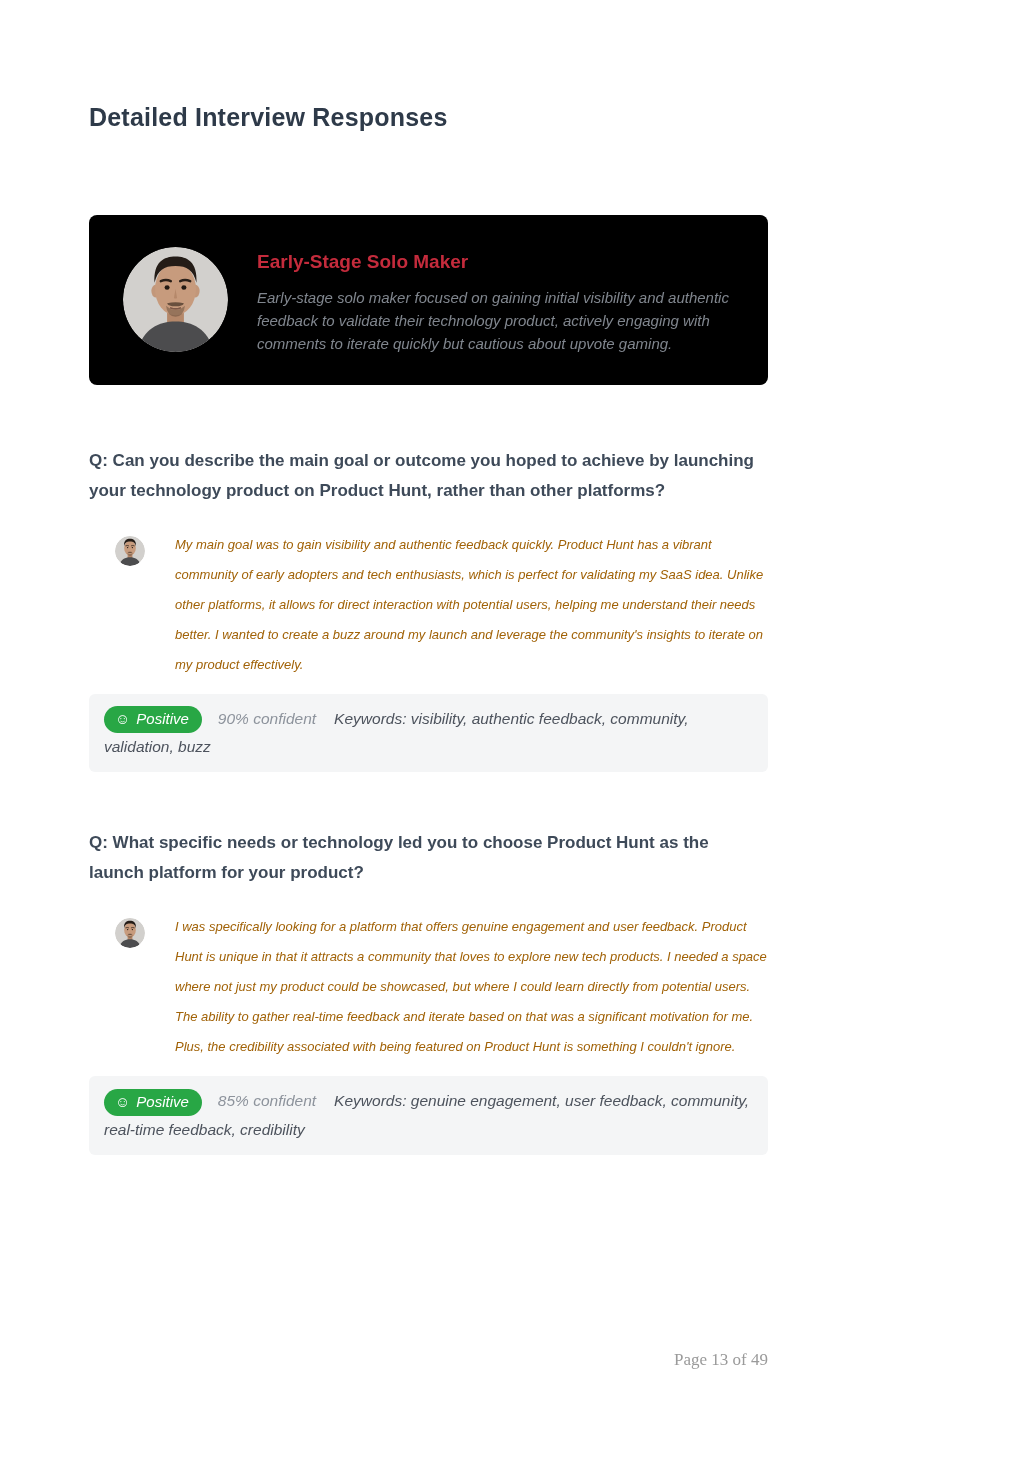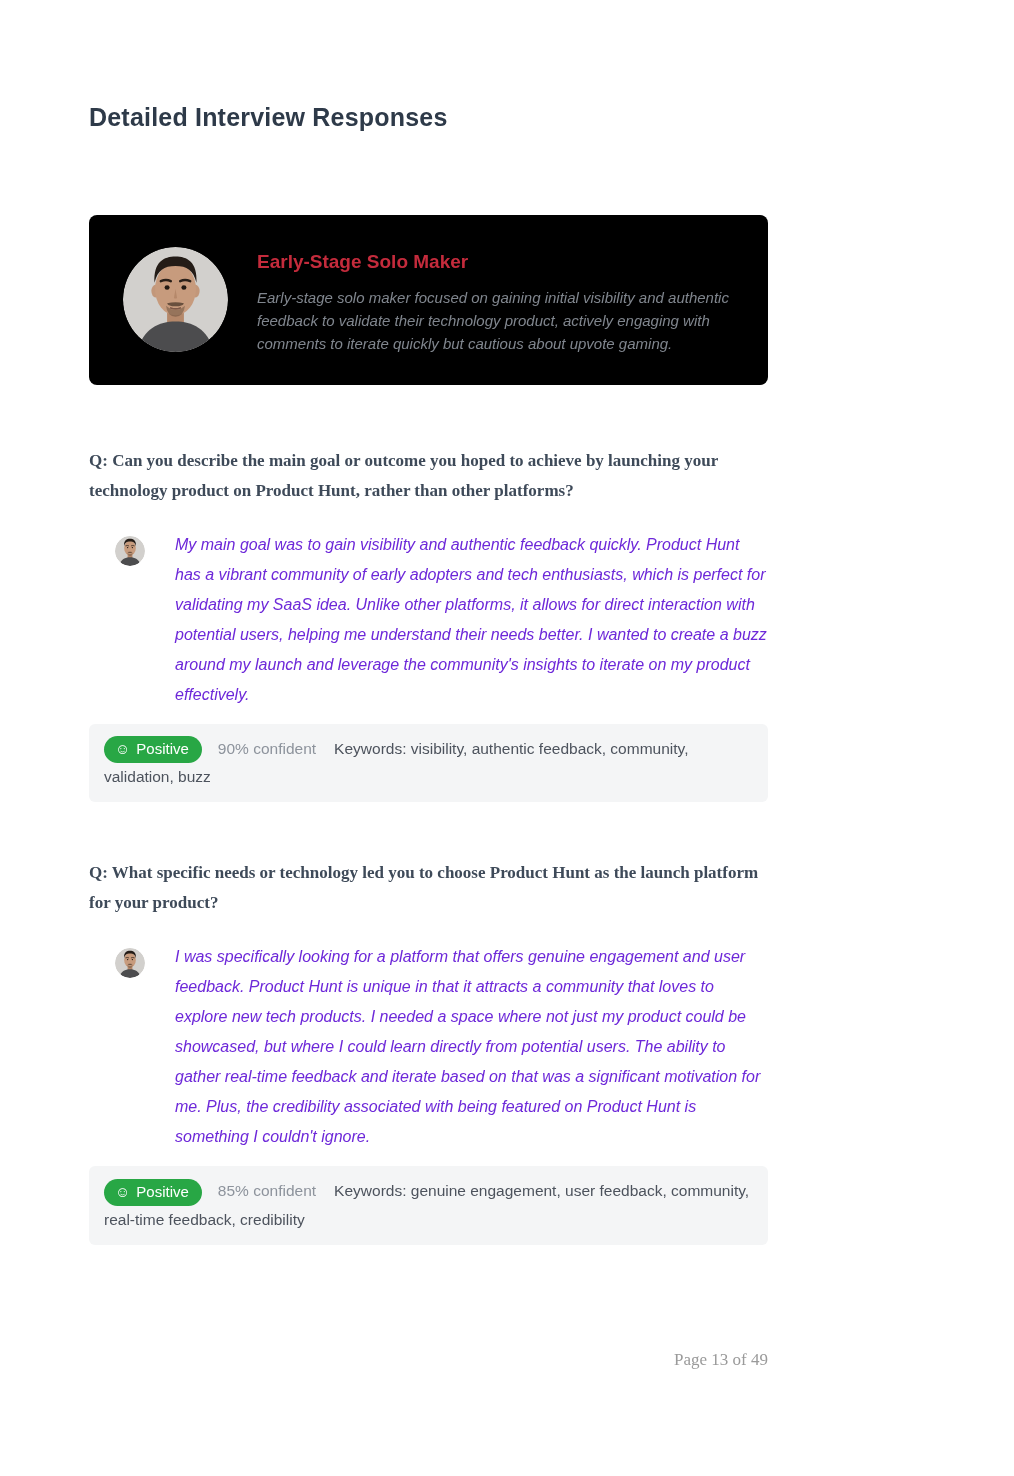--- a/index.html
+++ b/index.html
@@ -52,51 +52,51 @@
     line-height: 23px;
     max-width: 660px;
   }
   
   .question {
     font-size: 17px;
     font-weight: bold;
     color: #3e4a59;
     line-height: 30px;
     margin-bottom: 24px;
-    font-family: Liberation Serif, serif;
   }
   .answer-row {
     display: flex;
     align-items: flex-start;
     margin-bottom: 14px;
   }
   .avatar-sm {
     width: 30px; height: 30px;
     border-radius: 50%;
     overflow: hidden;
     flex: 0 0 30px;
     margin-left: 26px;
     margin-top: 6px;
   }
   .answer-text {
     margin-left: 30px;
-    font-size: 16px;
+    font-size: 13px;
     font-style: italic;
-    color: #6d28d9;
+    color: #a16207;
     line-height: 30px;
     max-width: 762px;
   }
   .sentiment-row {
     background: #f4f5f6;
     border-radius: 6px;
     padding: 11px 14px 11px 15px;
     font-size: 15.5px;
     line-height: 28px;
     margin-bottom: 56px;
     color: #4d535d;
+    font-style: italic;
   }
   .sentiment-badge {
     display: inline-block;
     background: #28a745;
     color: #ffffff;
     font-size: 15px;
     line-height: 20px;
     padding: 3px 13px 4px 11px;
     border-radius: 14px;
     vertical-align: middle;

